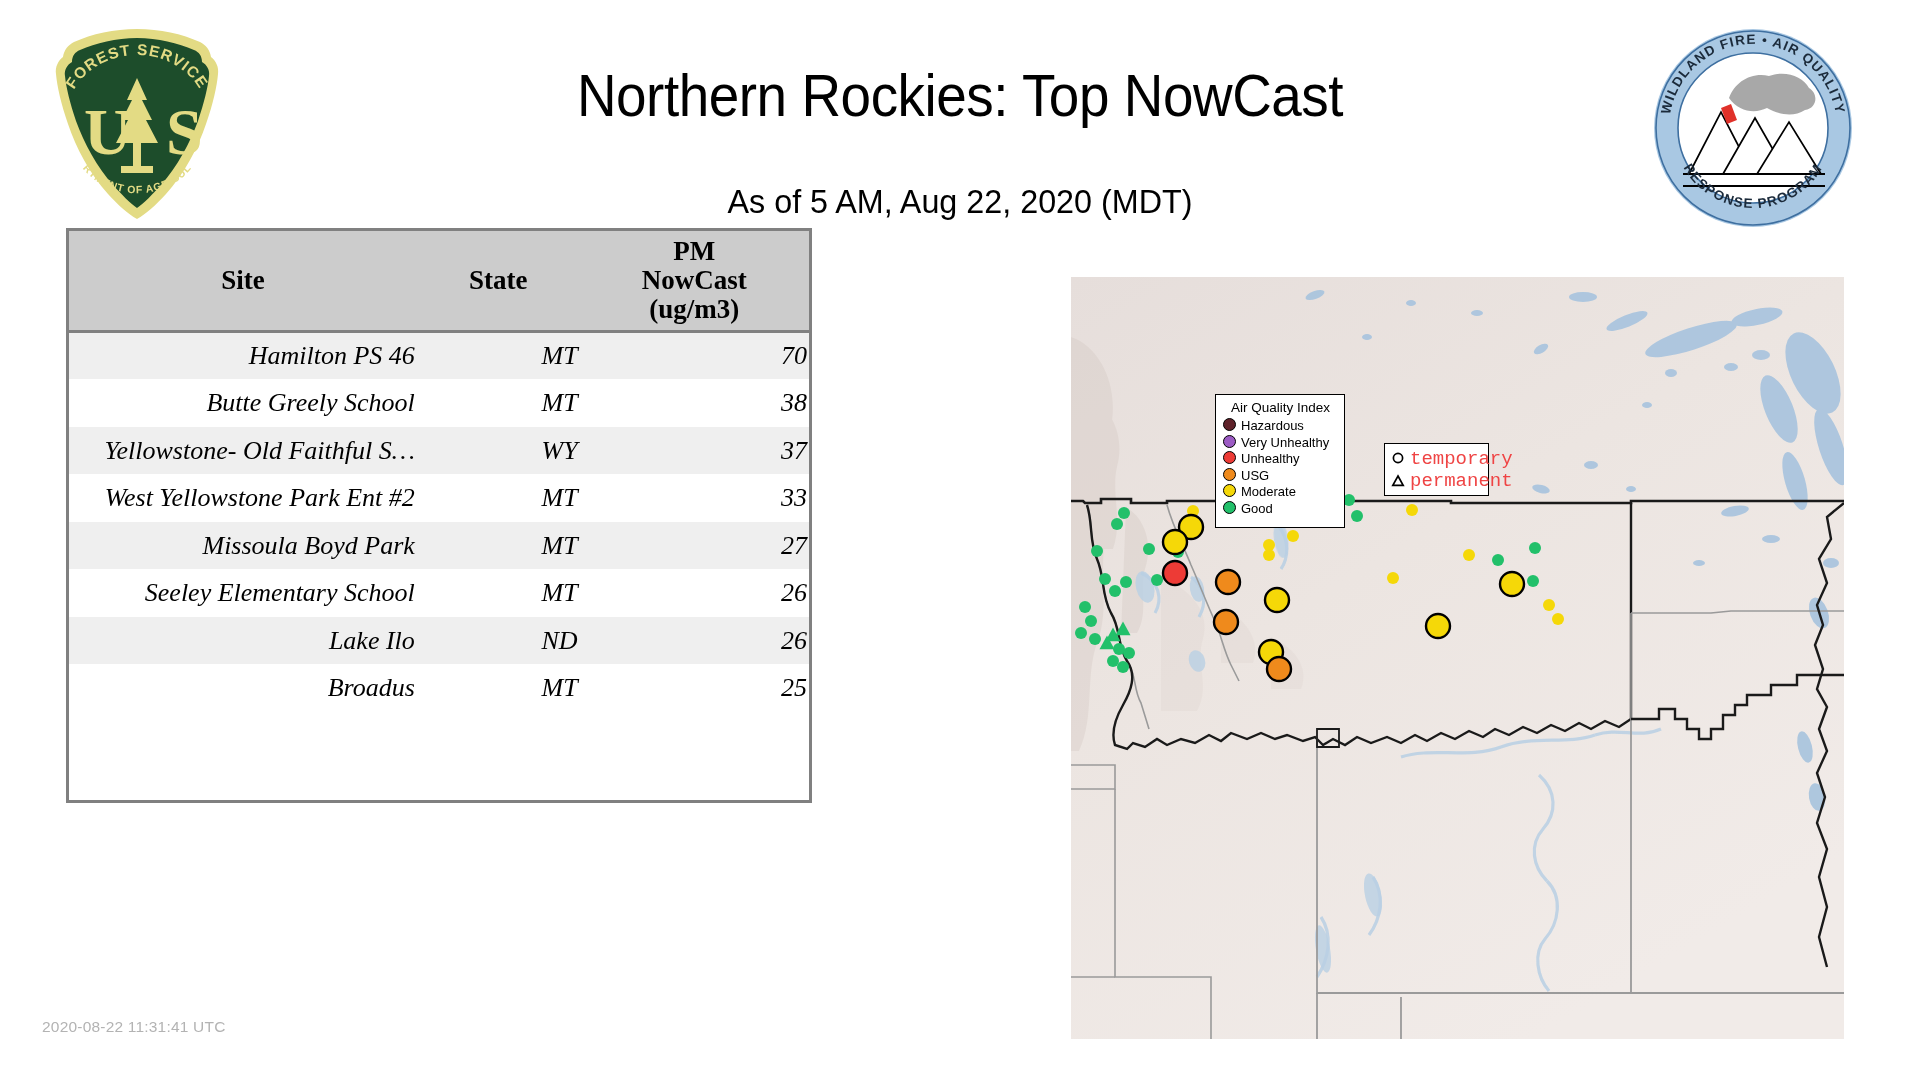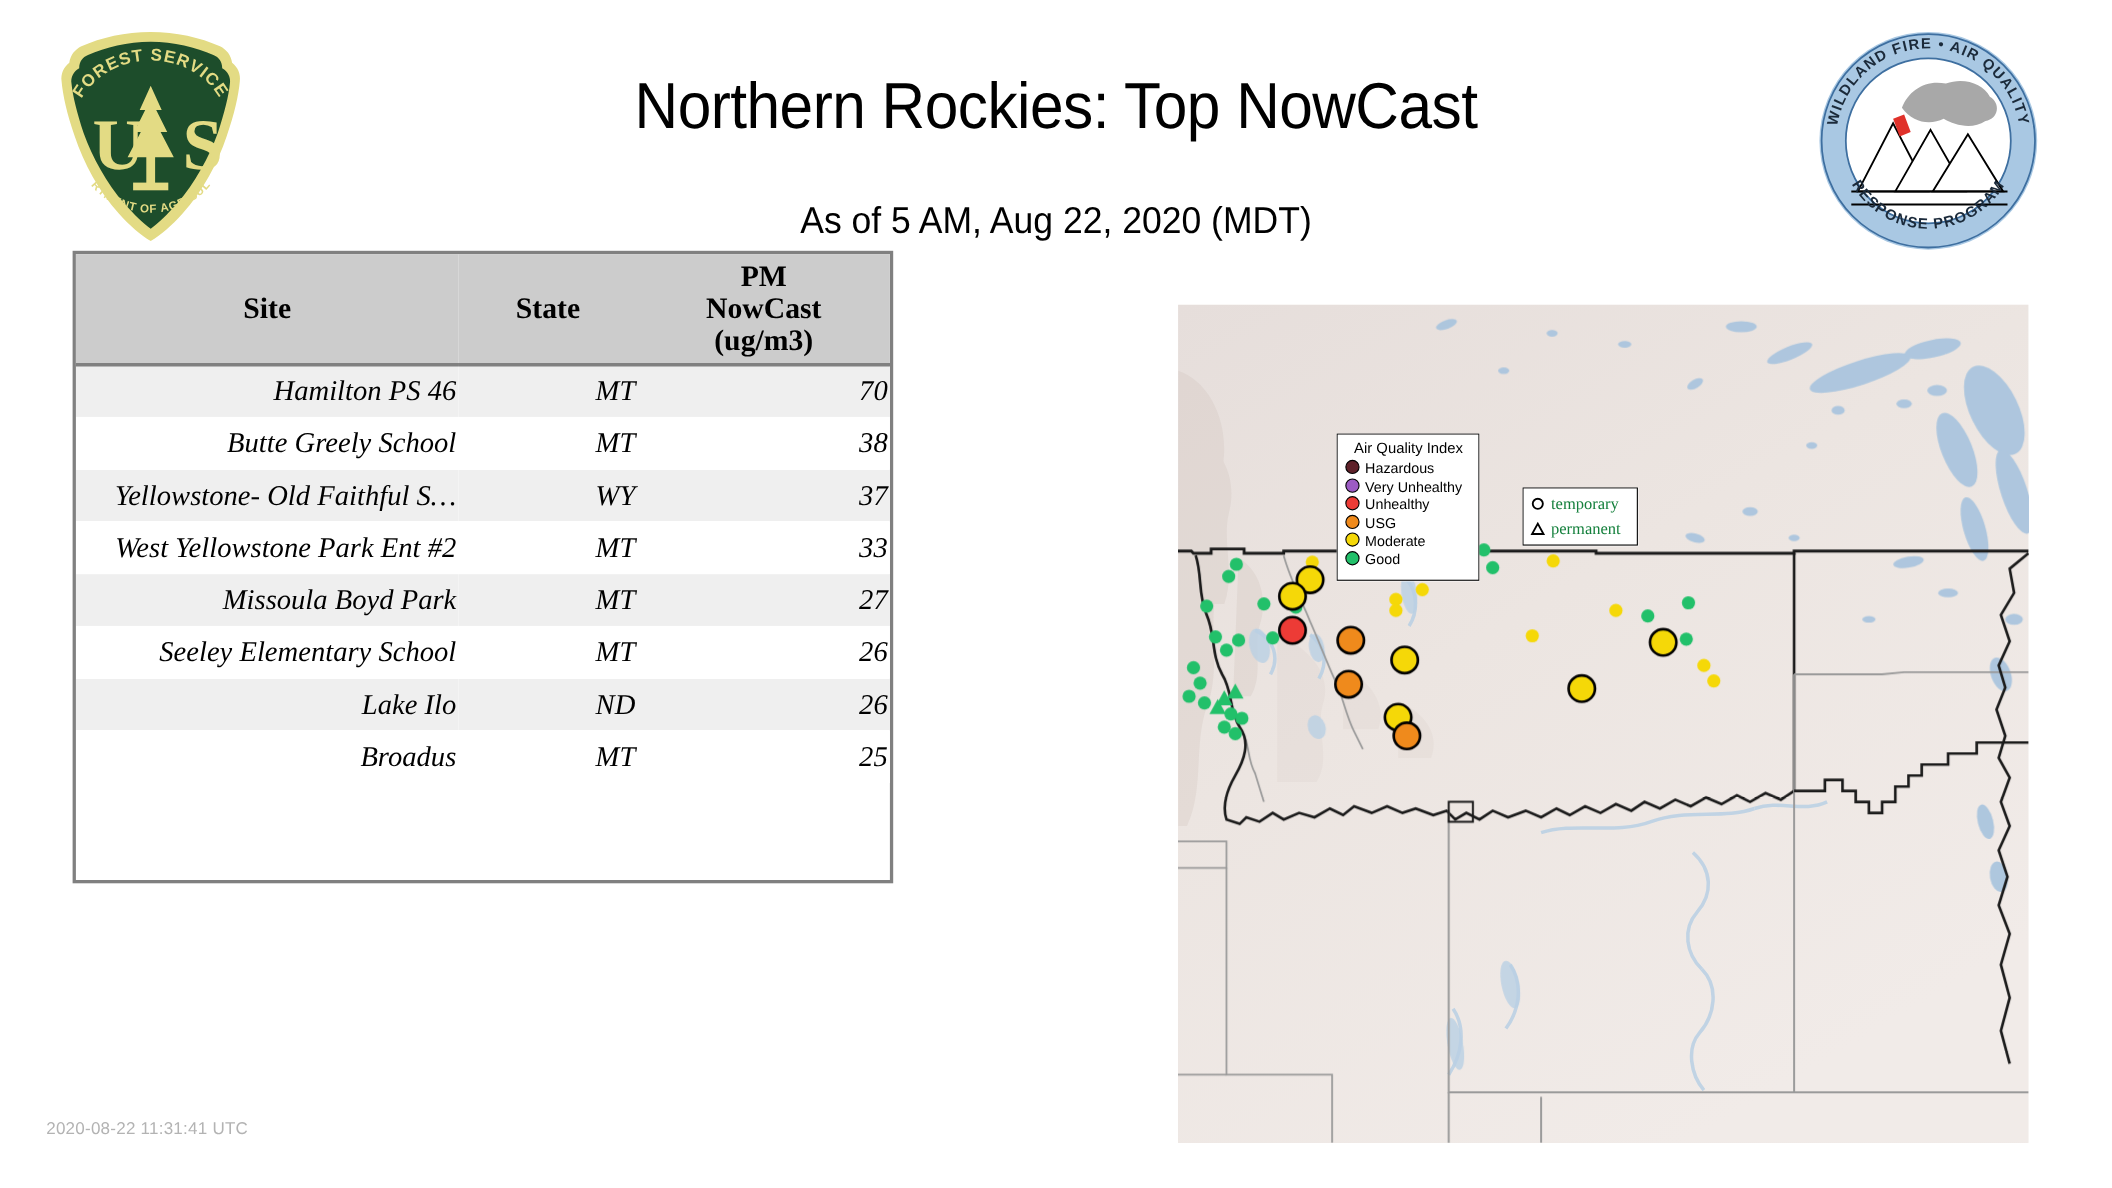--- a/index.html
+++ b/index.html
@@ -117,21 +117,21 @@
     margin-bottom: 3px;
   }
   .legend-row { display: flex; align-items: flex-start; height: 16.5px; }
   .legend-swatch {
     width: 13px; height: 13px; border-radius: 50%;
     border: 1.4px solid #000; margin-right: 5px; flex: 0 0 auto;
   }
   .legend-label { font-size: 13px; color: #000; font-family: "Liberation Sans", sans-serif; white-space: nowrap; }
   .mk-row { display: flex; align-items: center; height: 22px; }
   .mk-glyph { width: 16px; margin-right: 4px; display:flex; align-items:center; justify-content:center; flex:0 0 auto;}
-  .mk-label { font-size: 15px; color: #15803d; font-family: Liberation Serif, serif; }
+  .mk-label { font-size: 19px; color: #ef4444; font-family: Liberation Mono, monospace; }
 </style>
 </head>
 <body>
 
 <div id="page">
 
   <div id="fs-logo">
     <svg viewBox="0 0 178 196" width="178" height="196">
       <path d="M89 3 C66 3 44 8 26 16 C20 19 16 24 15 31 C10 35 7 41 8 48
                C9 60 13 78 20 98 C28 122 42 148 60 168 C70 179 80 188 89 193

